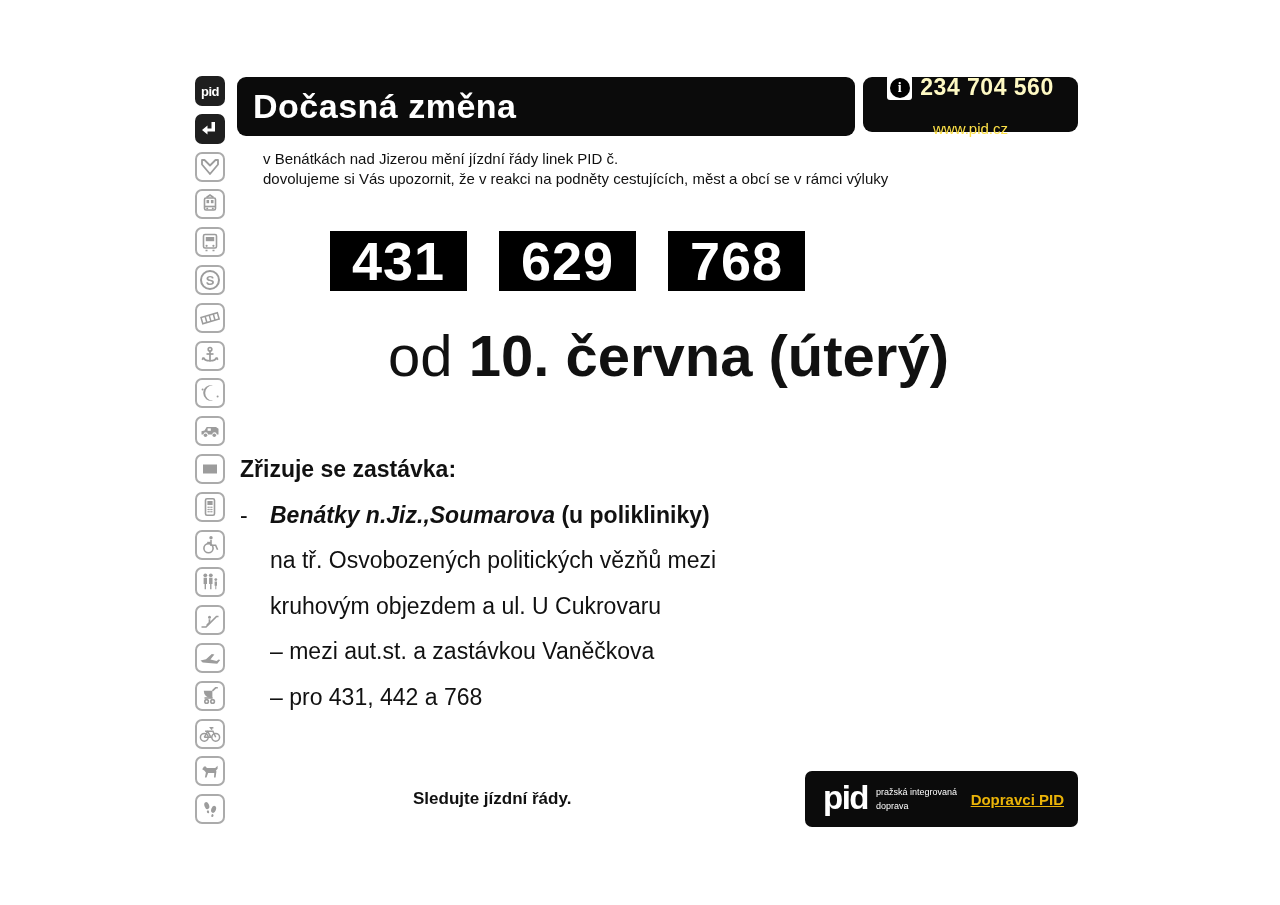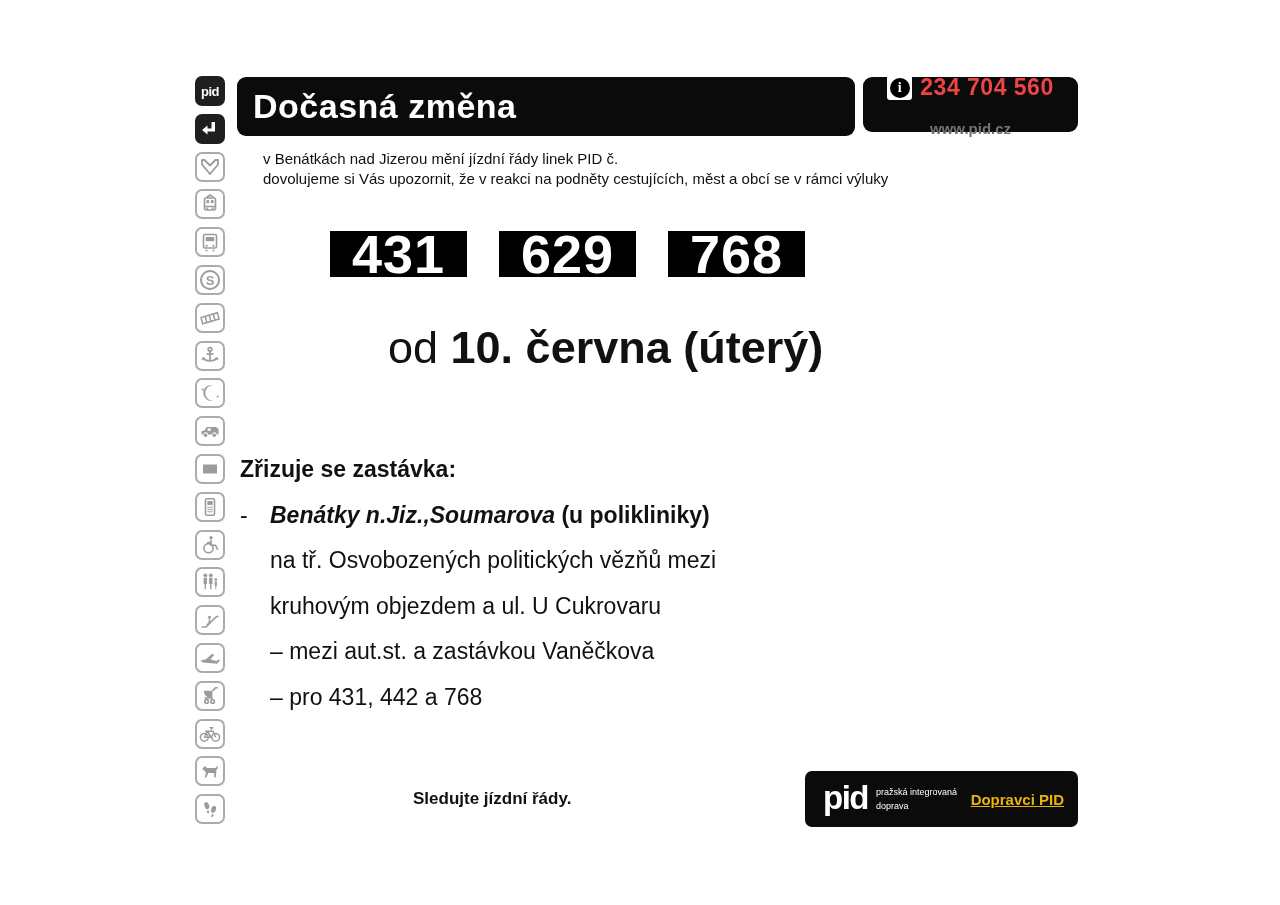--- a/index.html
+++ b/index.html
@@ -14,33 +14,33 @@
   .ic svg { display:block; }
   .pid-mini { color:#fff; font-weight:bold; font-size:13px; letter-spacing:-0.5px; }
 
   
   .title-bar { position:absolute; left:237px; top:77px; width:618px; height:59px; background:#0b0b0b; border-radius:9px; display:flex; align-items:center; }
   .title-bar .t { color:#fff; font-weight:bold; font-size:34px; padding-left:16px; letter-spacing:0.5px; }
   .info-box { position:absolute; left:863px; top:77px; width:215px; height:55px; background:#0b0b0b; border-radius:9px; display:flex; flex-direction:column; align-items:center; justify-content:center; padding-top:2px; }
   .info-row { display:flex; align-items:center; gap:8px; }
   .info-sq { width:25px; height:25px; background:#fff; border-radius:3px; display:flex; align-items:center; justify-content:center; }
   .info-ci { width:20px; height:20px; background:#000; border-radius:50%; color:#fff; font-weight:bold; font-size:14px; display:flex; align-items:center; justify-content:center; font-family:"Liberation Serif", serif; }
-  .info-phone { color:#ef4444; font-weight:bold; font-size:23px; letter-spacing:0.5px; }
-  .info-url { color:#737373; font-weight:bold; font-size:15px; margin-top:19px; }
+  .info-phone { color:#fef9c3; font-weight:bold; font-size:23px; letter-spacing:0.5px; }
+  .info-url { color:#fde047; font-weight:normal; font-size:15px; margin-top:19px; }
 
   
   .intro { position:absolute; left:263px; top:149px; font-size:15px; line-height:19.5px; }
   .intro .b { font-weight:bold; }
 
   
   .badges { position:absolute; left:330px; top:231px; display:flex; gap:32px; }
-  .badge { width:137px; height:46px; background:#000; color:#fff; font-weight:bold; font-size:54px; display:flex; align-items:center; justify-content:center; letter-spacing:1px; }
-
-  
-  .dateline { position:absolute; left:388px; top:322px; font-size:45px; }
+  .badge { width:137px; height:60px; background:#000; color:#fff; font-weight:bold; font-size:54px; display:flex; align-items:center; justify-content:center; letter-spacing:1px; }
+
+  
+  .dateline { position:absolute; left:388px; top:322px; font-size:58px; }
   .dateline .b { font-weight:bold; }
 
   
   .body-block { position:absolute; left:240px; top:447px; font-size:23px; line-height:45.5px; }
   .body-heading { font-weight:bold; }
   .bullet { display:flex; }
   .bullet .dash { width:30px; }
   .stop-name { font-weight:bold; font-style:italic; }
   .stop-note { font-weight:bold; }
   .detail { margin-left:30px; }

